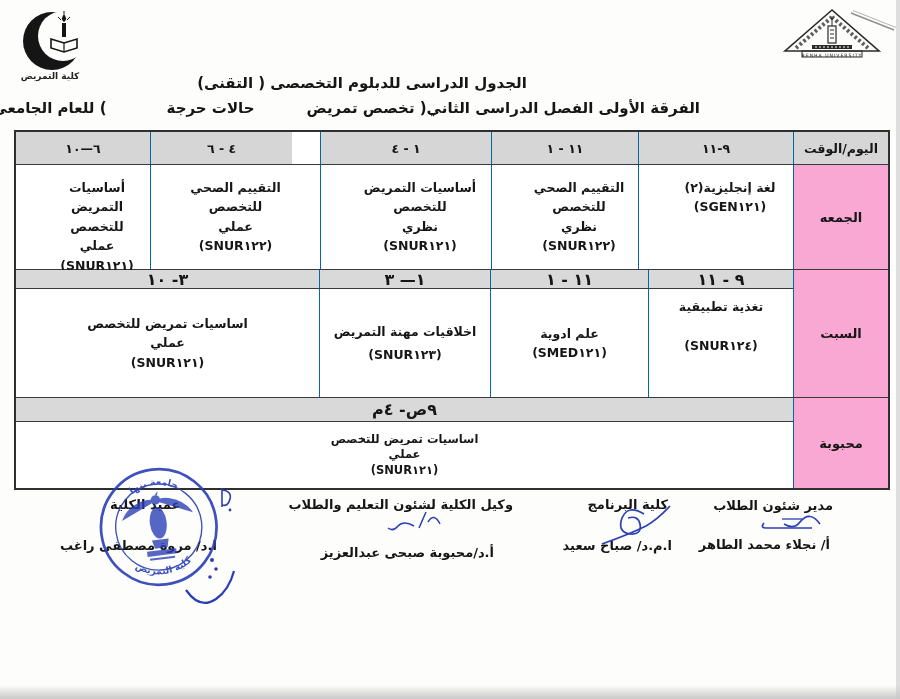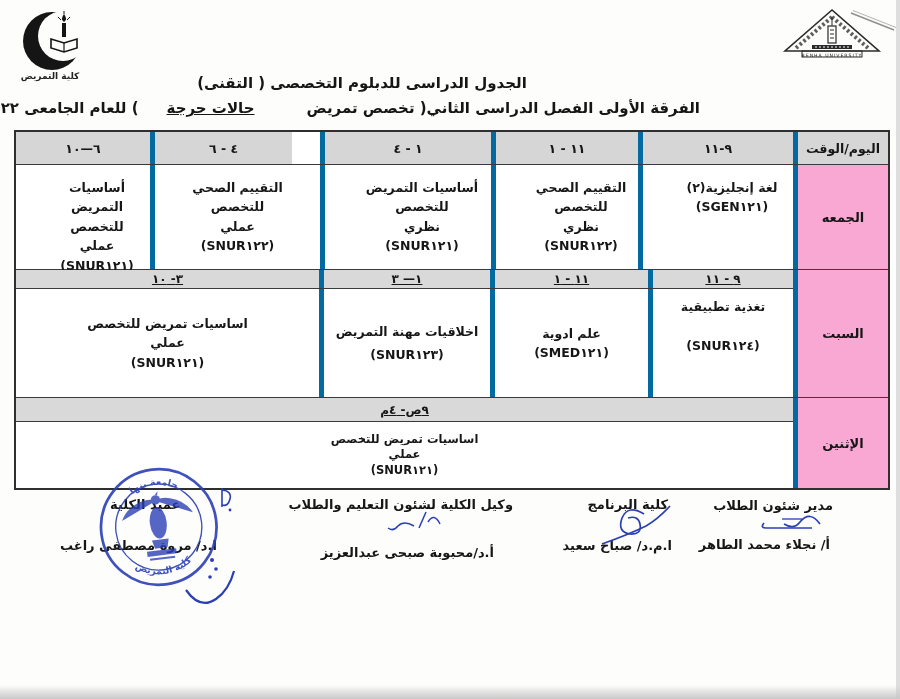--- a/index.html
+++ b/index.html
@@ -17,48 +17,48 @@
   .logo-left{position:absolute;left:10px;top:5px;}
   .logo-right{position:absolute;left:772px;top:6px;}
   .pen-mark{position:absolute;left:846px;top:6px;}
 
   
   .title1{position:absolute;top:74px;left:0;width:724px;text-align:center;
     font-weight:bold;font-size:15px;direction:rtl;}
   .title2{position:absolute;top:99px;right:200px;direction:rtl;display:flex;
     font-weight:bold;font-size:15px;white-space:nowrap;align-items:baseline;}
   .t2a{margin-left:52px;}
-  .t2b{margin-left:28px;text-decoration:underline;}
+  .t2b{margin-left:60px;}
 
   
   .schedule{position:absolute;left:14px;top:130px;width:876px;direction:rtl;
     border:2px solid #2f2f2f;box-sizing:border-box;background:#fff;}
   .trow{display:flex;border-bottom:1px solid #3a3a3a;}
   .trow.last{border-bottom:none;}
-  .cell{box-sizing:border-box;border-left:5px solid #0369a1;display:flex;
+  .cell{box-sizing:border-box;border-left:1px solid #0369a1;display:flex;
     flex-direction:column;align-items:center;justify-content:center;
     text-align:center;}
   .cell:last-child{border-left:none;}
   .day-col{width:95px;flex:0 0 95px;background:#f9a8d4;font-weight:bold;font-size:13px;}
   .head .cell{background:#d6d6d6;font-weight:bold;font-size:12.5px;height:32px;}
   .w-f1{width:155px;flex:0 0 155px;}
   .w-f2{width:147px;flex:0 0 147px;}
   .w-f3{width:171px;flex:0 0 171px;margin-left:28px;}
   .w-f4{width:142px;flex:0 0 142px;}
   .w-f5{flex:1;}
   .w-s1{width:145px;flex:0 0 145px;}
   .w-s2{width:158px;flex:0 0 158px;}
   .w-s3{width:171px;flex:0 0 171px;}
   .w-s4{flex:1;}
   .friday-row{height:104px;}
   .inner{flex:1;display:flex;flex-direction:column;min-width:0;}
   .srow{display:flex;border-bottom:1px solid #3a3a3a;}
   .srow:last-child{border-bottom:none;}
   .subhead{background:#d9d9d9;}
-  .subhead .cell{font-weight:bold;font-size:12px;text-decoration:underline;}
+  .subhead .cell{font-weight:bold;font-size:16px;}
   .sat-sub{height:18px;}
   .sat-main{height:108px;}
   .mon-sub{height:23px;}
   .mon-main{height:66px;}
   .full{flex:1;}
   .subj{font-weight:bold;font-size:12.5px;line-height:1.55;}
   .subj .sub:empty{display:none;}
   .code{direction:ltr;unicode-bidi:isolate;font-weight:bold;}
   .friday-row .subj{justify-content:flex-start;padding-top:13px;padding-left:28px;}
   .c-s1{justify-content:flex-start;padding-top:8px;}
@@ -186,21 +186,21 @@
         <div class="cell w-s4 subj">
           <div>اساسيات تمريض للتخصص</div>
           <div class="sub">عملي</div>
           <div class="code">(SNUR١٢١)</div>
         </div>
       </div>
     </div>
   </div>
 
   <div class="trow last">
-    <div class="cell day-col">الإثنين</div>
+    <div class="cell day-col">محبوبة</div>
     <div class="inner">
       <div class="srow subhead mon-sub">
         <div class="cell full">٩ص- ٤م</div>
       </div>
       <div class="srow mon-main">
         <div class="cell full subj">
           <div>اساسيات تمريض للتخصص</div>
           <div class="sub">عملي</div>
           <div class="code">(SNUR١٢١)</div>
         </div>

